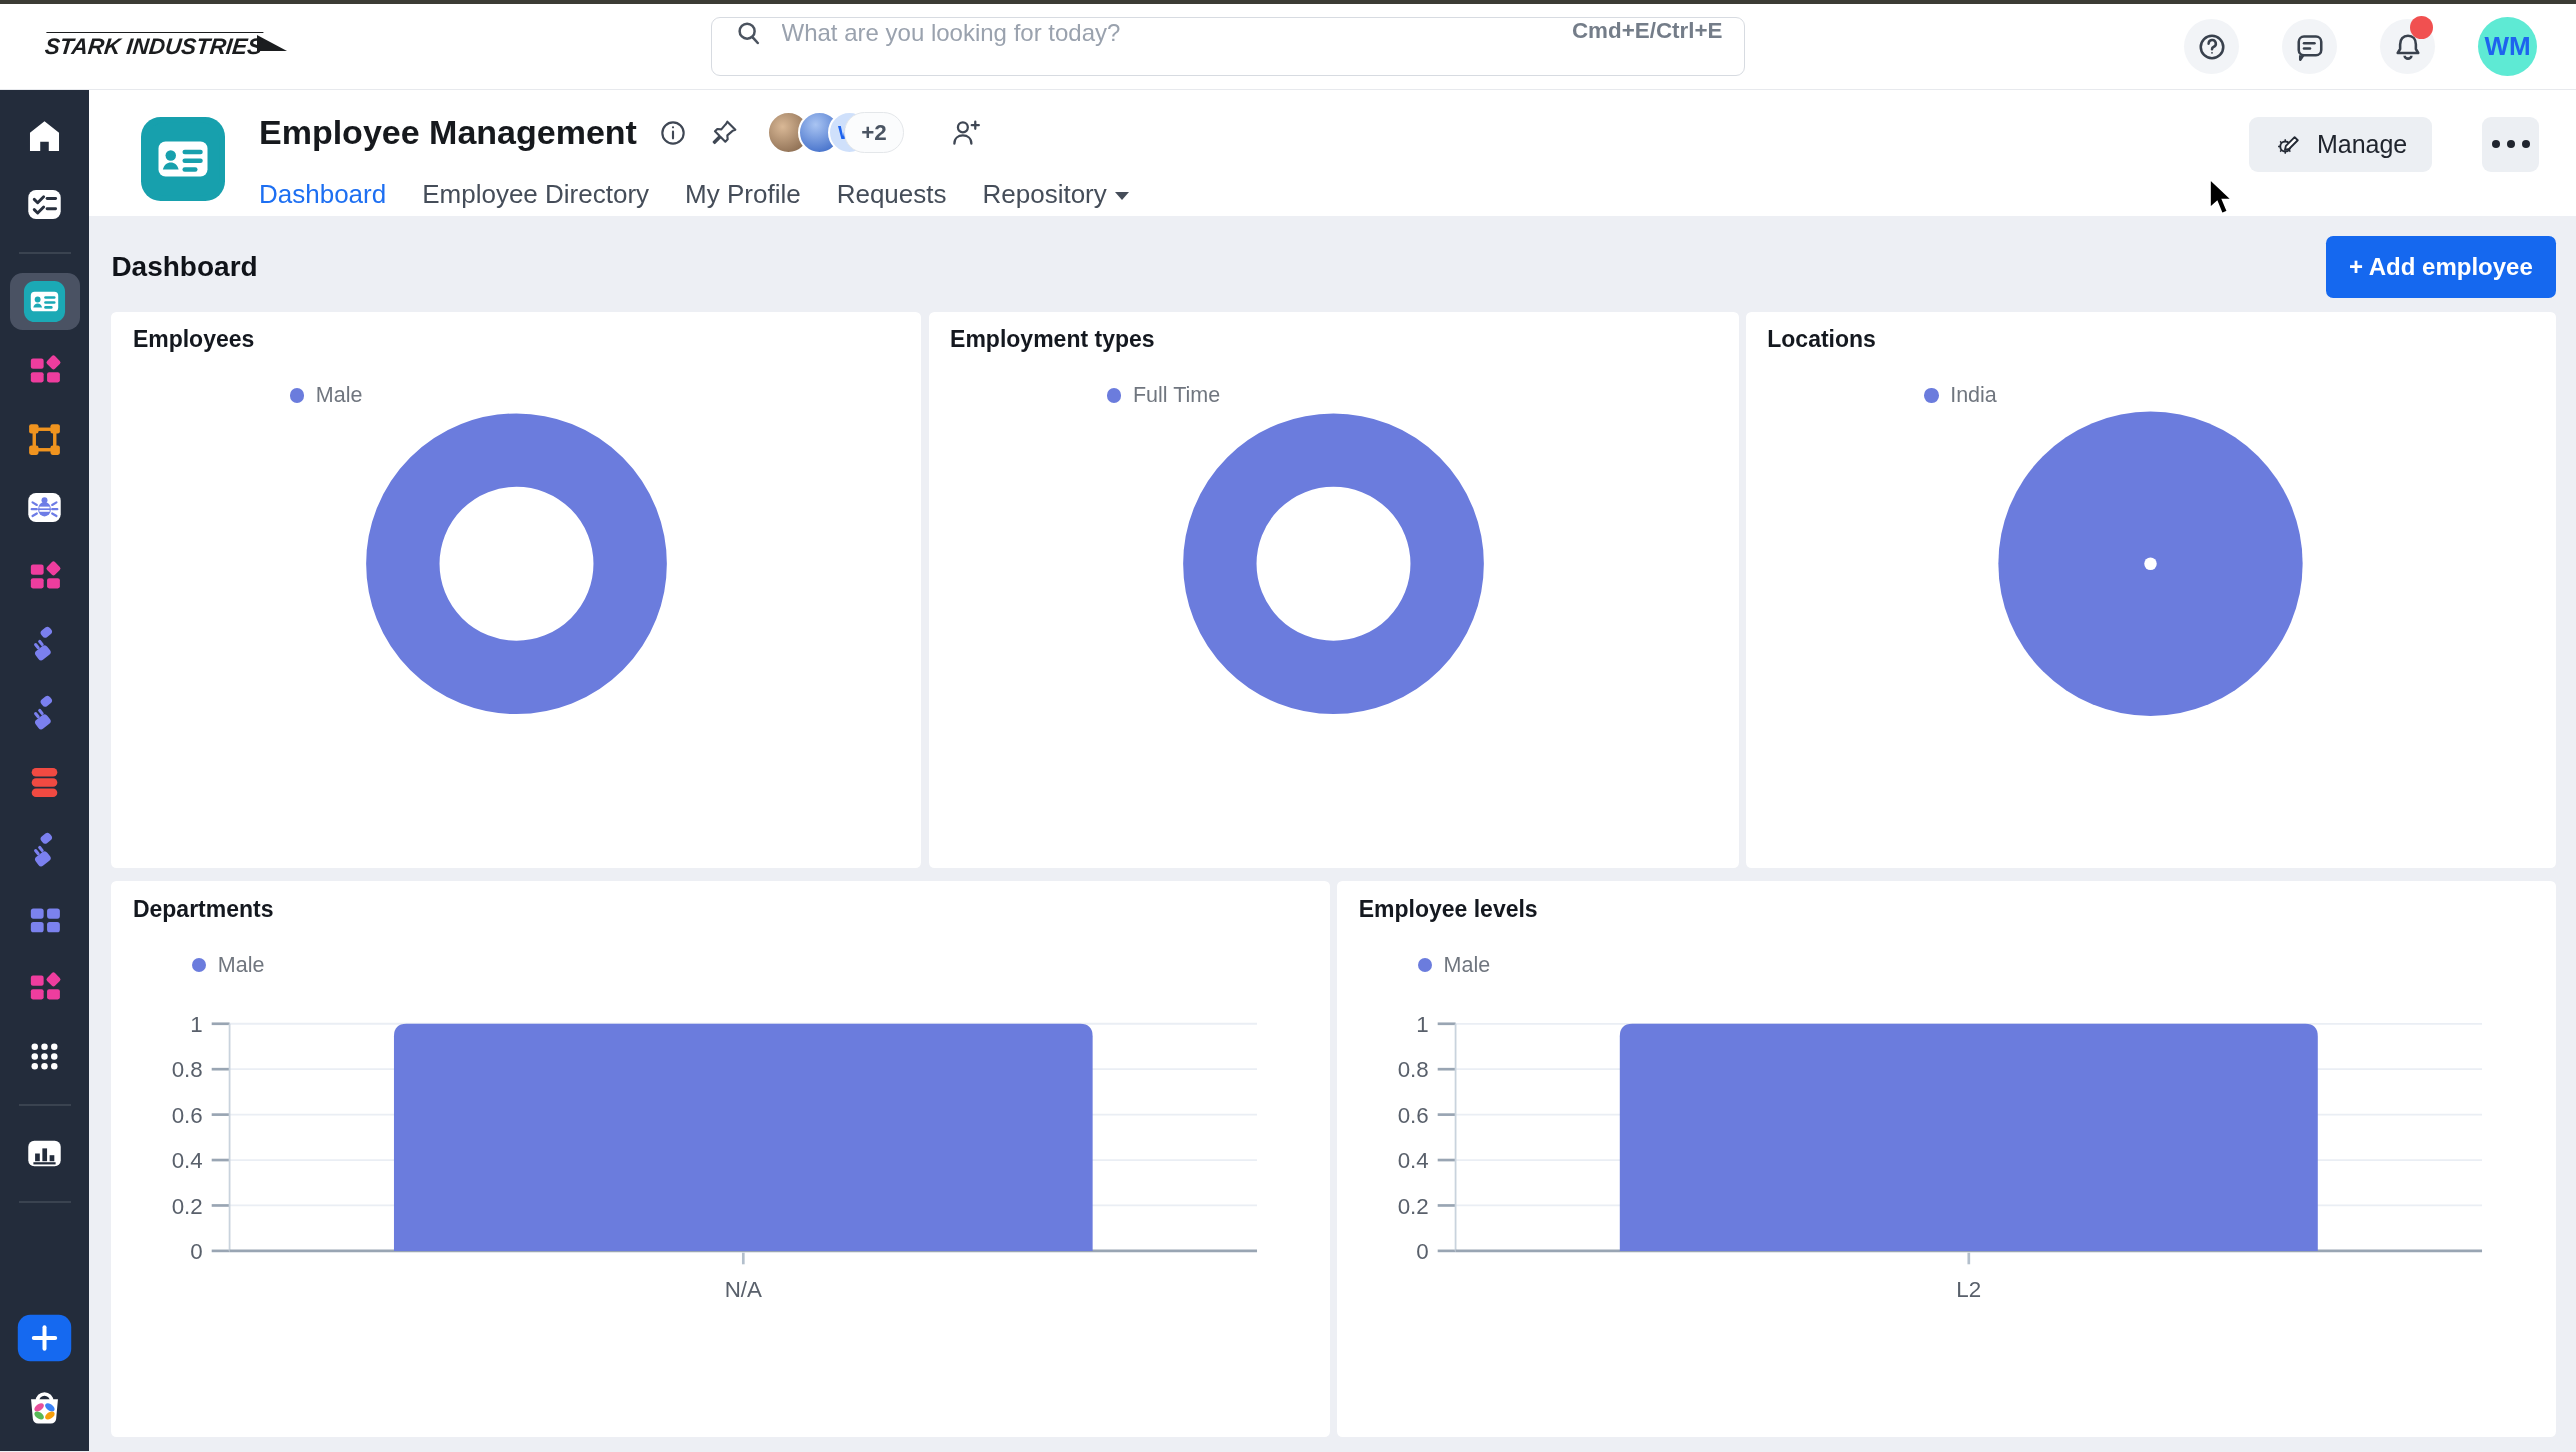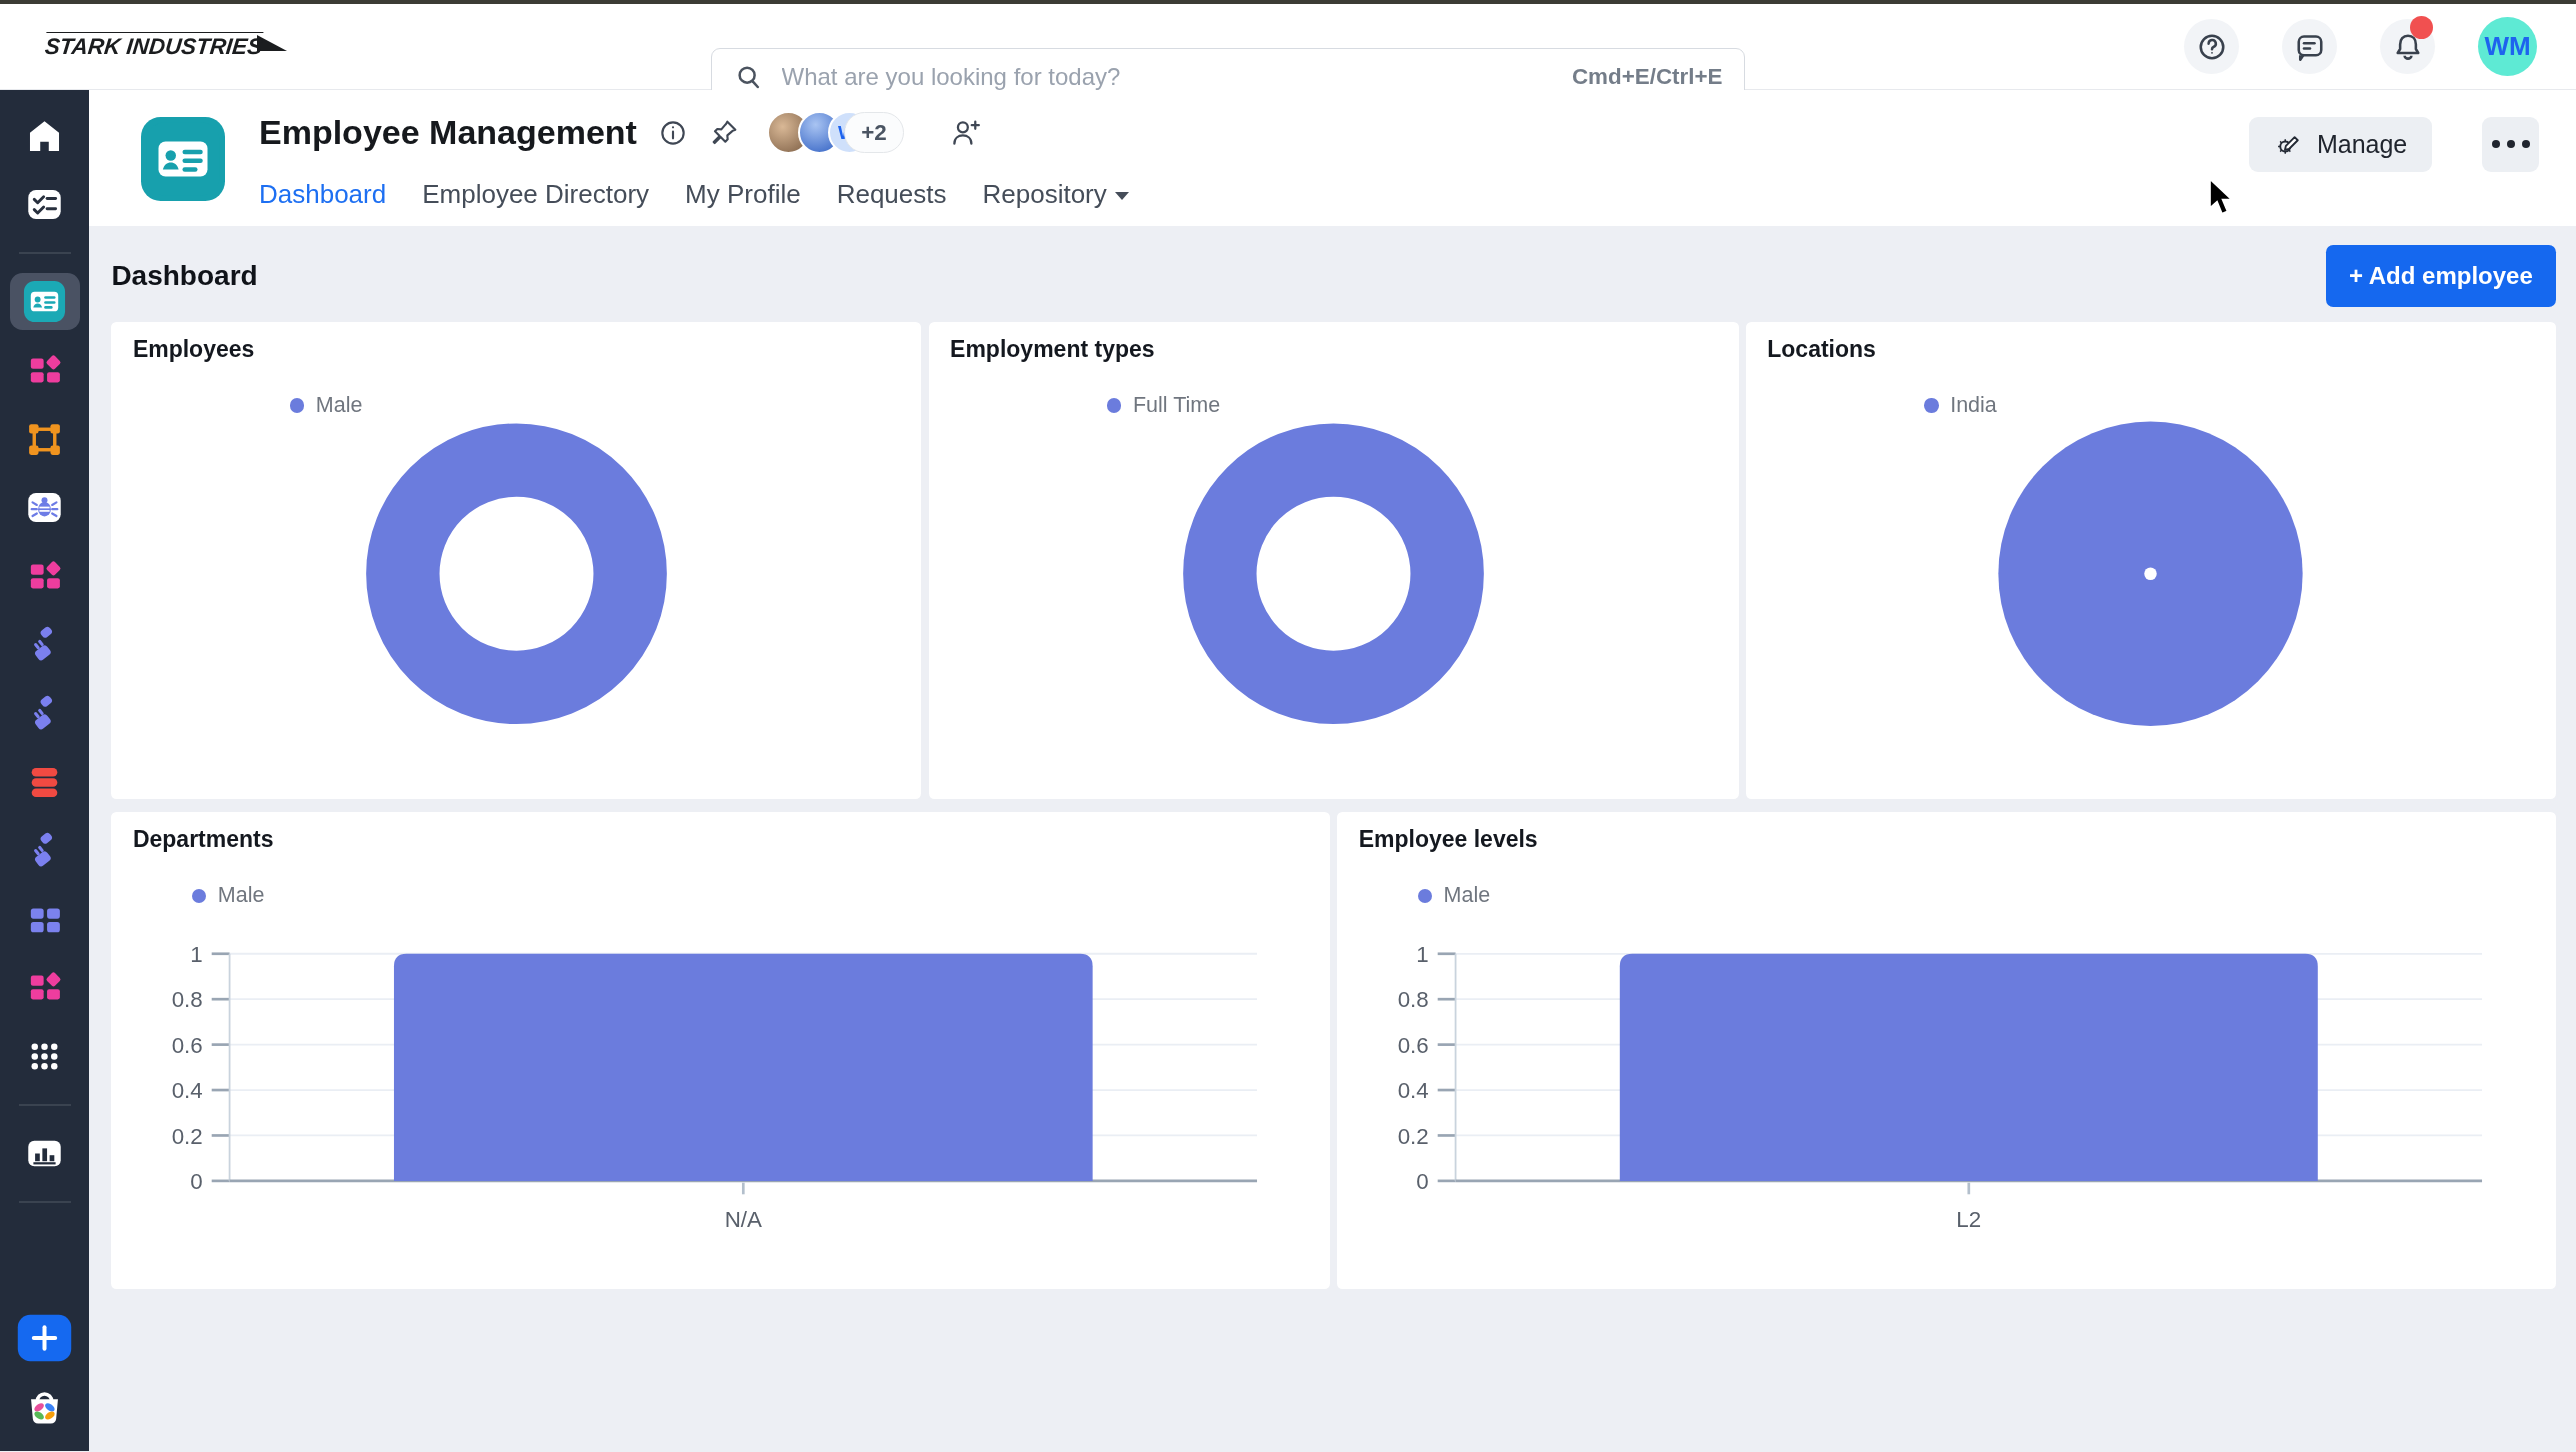--- a/index.html
+++ b/index.html
@@ -12,21 +12,21 @@
   .topstrip { height:3.6px; background:#3c3c35; }
   
   .topbar { height:86px; background:#fff; border-bottom:1.8px solid #e7e9ed; position:relative;
     display:flex; align-items:center; }
   .logo { margin-left:45px; display:flex; align-items:center; }
   .logo-inner { display:flex; flex-direction:column; }
   .logo-text { font-style:italic; font-weight:900; font-size:22.4px; letter-spacing:0px;
     color:#1b1d1f; border-top:1.8px solid #1b1d1f; padding-top:0.9px; transform:skewX(-6deg); }
   .logo-swoosh { width:0; height:0; border-left:30px solid #1b1d1f; border-top:16px solid transparent; margin-left:-5.4px; margin-top:-5.4px; }
   .search { position:absolute; left:711px; top:13.4px; width:1034px; height:59px; background:#fff;
-    border:1.8px solid #d7dbe1; border-radius:9px; display:flex; align-items:center; padding:0 21.5px;margin-top:31px; }
+    border:1.8px solid #d7dbe1; border-radius:9px; display:flex; align-items:flex-start; padding:0 21.5px; }
   .search svg { flex:0 0 auto; }
   .search input { flex:1; border:none; outline:none; font-size:24px; color:#3c424c; margin-left:16px;
     font-family:"Liberation Sans", sans-serif; background:transparent; }
   .search input::placeholder { color:#9aa2ae; }
   .shortcut { font-size:22.4px; font-weight:700; color:#747d89; }
   .topbar-right { position:absolute; right:39px; top:0; height:86px; display:flex; align-items:center; gap:43px; }
   .icon-btn { width:55px; height:55px; border-radius:50%; background:#f2f4f7; display:flex;
     align-items:center; justify-content:center; position:relative; }
   .bell-dot { position:absolute; top:-3.6px; right:1.8px; width:23px; height:23px; border-radius:50%; background:#f15050; }
   .avatar-top { width:59px; height:59px; border-radius:50%; background:#5eead4; color:#1e63ee;
@@ -68,21 +68,21 @@
   .more-btn { width:57px; height:55px; background:#eceff3; border-radius:9px; display:flex;
     align-items:center; justify-content:center; gap:7.2px; border:none; }
   .more-dot { width:8px; height:8px; border-radius:50%; background:#20252e; }
   
   .dash { padding:19.7px 21.5px 0 22.4px; }
   .dash-head { display:flex; justify-content:space-between; align-items:center; margin-bottom:14.3px; }
   .dash-title { font-size:28px; font-weight:700; margin:0; color:#101319; }
   .add-emp { height:62px; padding:0 23px; background:#1568ef; color:#fff; border:none; border-radius:7.2px;
     font-size:24px; font-weight:700; display:flex; align-items:center; font-family:"Liberation Sans",sans-serif; }
   .cards { display:flex; gap:7.2px; margin-bottom:13.4px; }
-  .card { background:#fff; border-radius:5.4px; padding:14.3px 21.5px; flex:1; height:477px; }
+  .card { background:#fff; border-radius:5.4px; padding:14.3px 21.5px; flex:1; height:556px; }
   .card-title { font-size:23px; font-weight:700; color:#14181f; }
   .legend { display:flex; align-items:center; gap:11.6px; font-size:21.5px; color:#70767f; margin-top:30px; }
   .legend .dot { width:14.3px; height:14.3px; border-radius:50%; background:#6b7cdd; flex:0 0 auto; }
   .legend.pie-legend { margin-left:157px; }
   .legend.bar-legend { margin-left:59px; }
   .chart-box { width:100%; }
   .chart-box.pie { height:367px; }
   .chart-box.bar { height:358px; }
   .cursor { position:absolute; left:2206px; top:177px; z-index:50; pointer-events:none; }
 </style>

